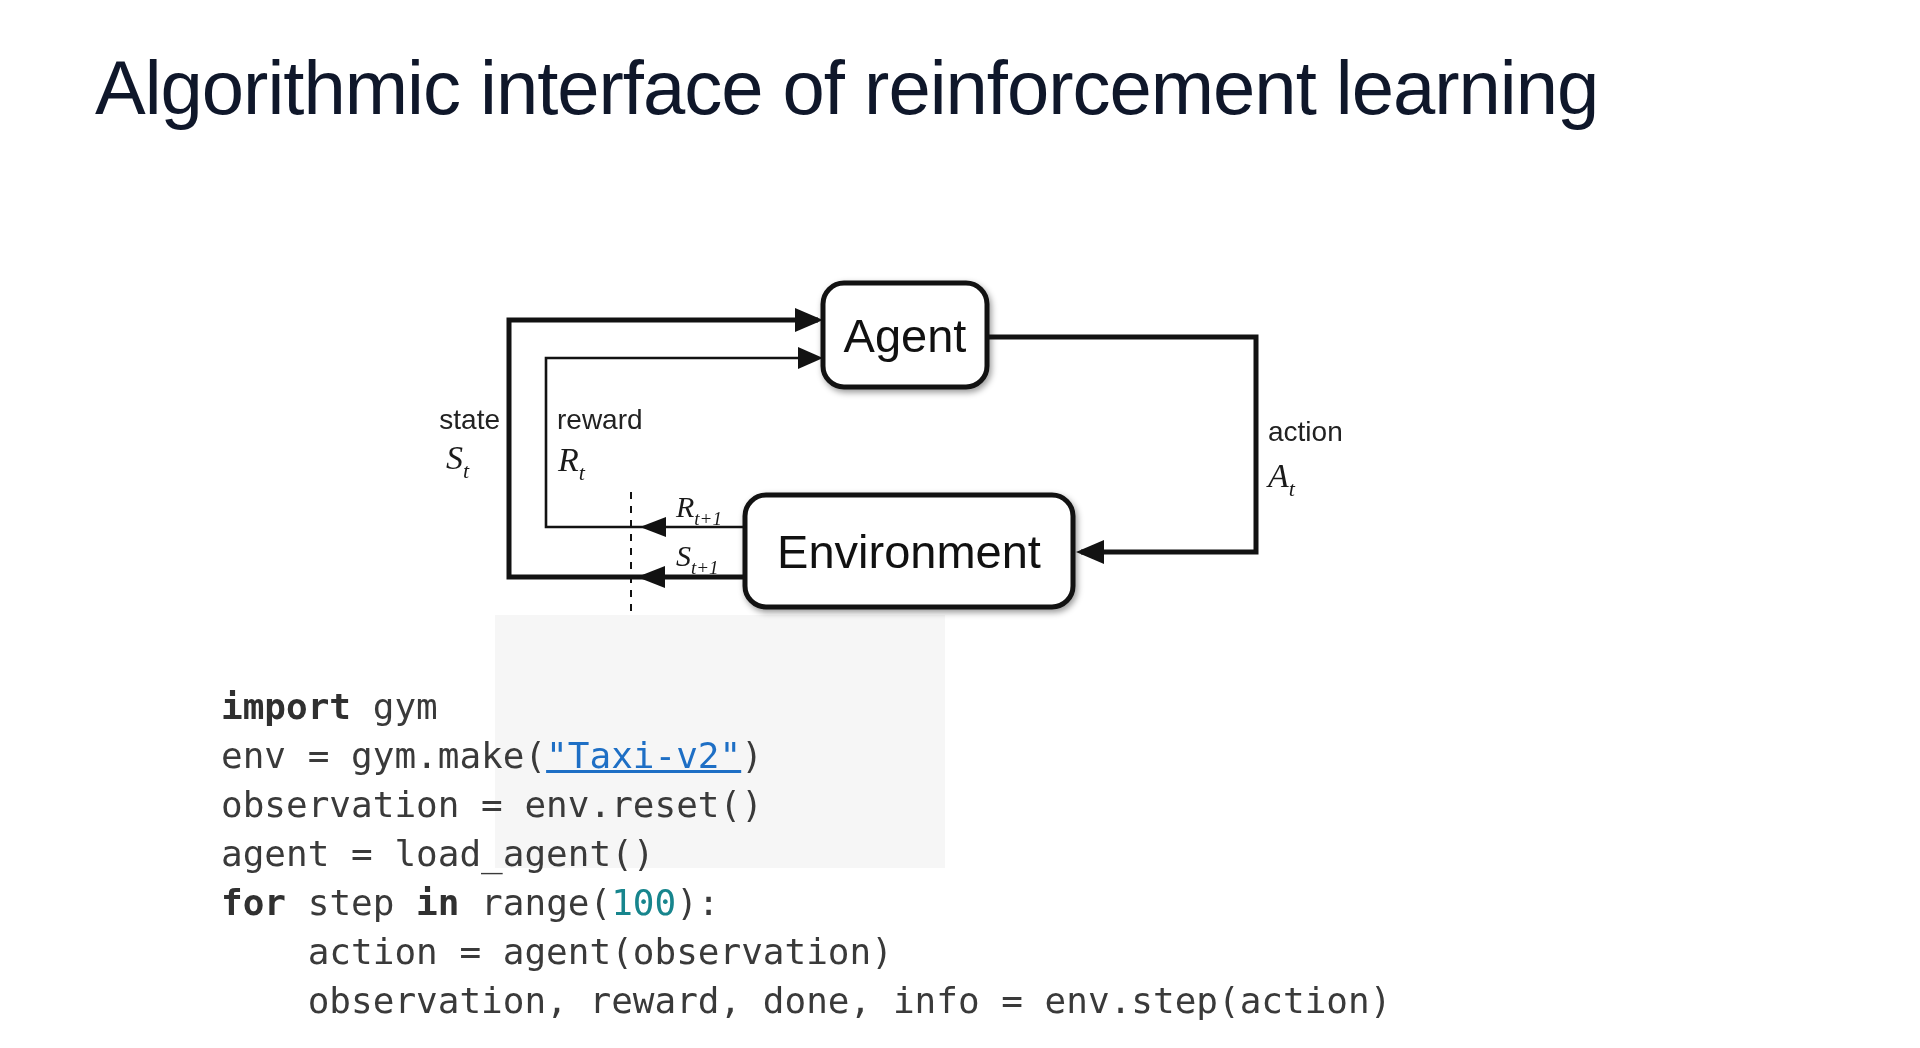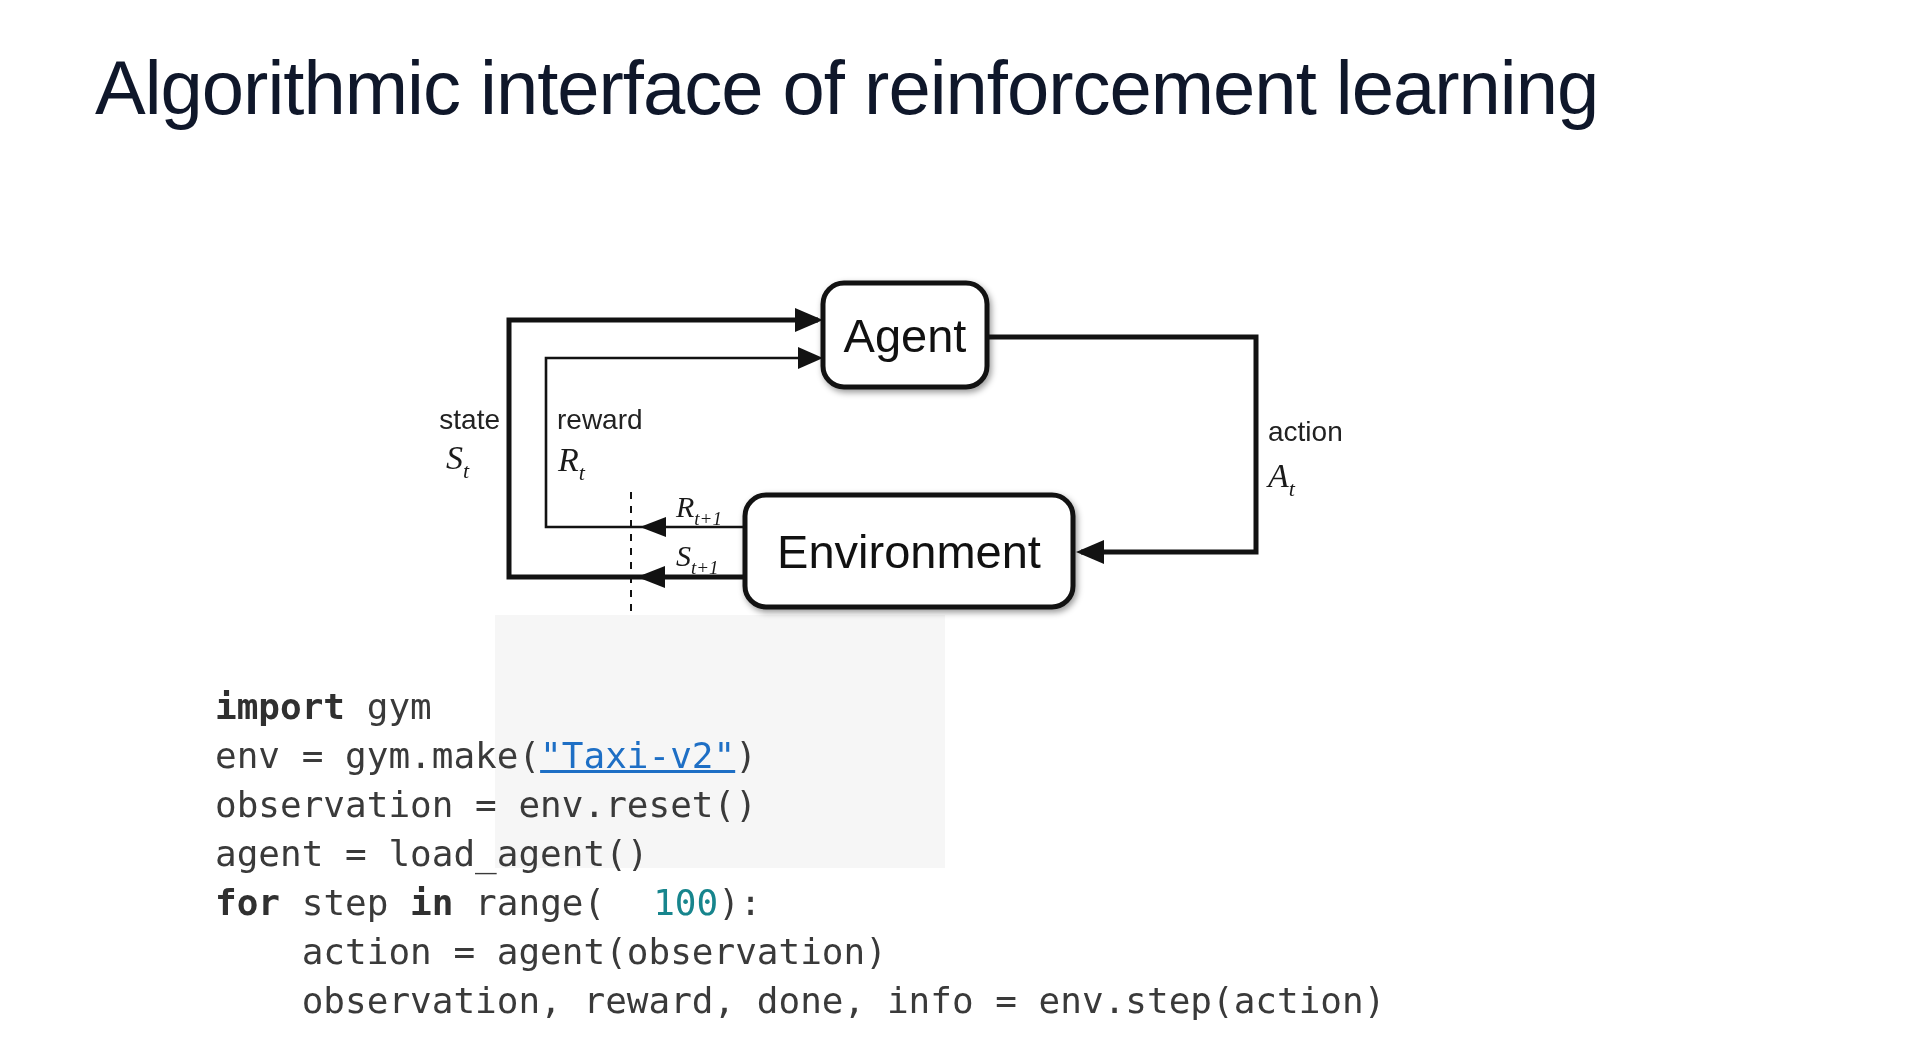--- a/index.html
+++ b/index.html
@@ -27,30 +27,30 @@
   .dashed{stroke:#121212;stroke-width:2px;stroke-dasharray:7 7;fill:none;}
   .boxlabel{font-family:"Liberation Sans",sans-serif;fill:#111111;
             font-size:47px;text-anchor:middle;}
   .sidelabel{font-family:"Liberation Sans",sans-serif;fill:#222222;font-size:28px;}
   .math{font-family:"Liberation Serif",serif;font-style:italic;fill:#1a1a1a;font-size:34px;}
   .math .sub{font-size:22px;}
   .mathsmall{font-family:"Liberation Serif",serif;font-style:italic;fill:#1a1a1a;font-size:30px;}
   .mathsmall .sub{font-size:19px;}
 
   .code{
-    position:absolute;left:215px;top:682px;
+    position:absolute;left:221px;top:682px;
     font-family:"DejaVu Sans Mono","Liberation Mono",monospace;
     font-size:36px;line-height:49px;color:var(--code-text,#3a3a3a);
     white-space:pre;
   }
   .code-line{height:49px;}
   .tok-pl{color:var(--code-text,#3a3a3a);}
   .tok-kw{color:var(--kw,#303030);font-weight:bold;}
   .tok-str{color:var(--str,#1e6fc5);text-decoration:underline;}
-  .tok-num{color:var(--num,#17858d);margin-left:48px;}
+  .tok-num{color:var(--num,#17858d);}
 </style>
 </head>
 <body>
 
 <div class="title">Algorithmic interface of reinforcement learning</div>
 
 <div class="code-wash"></div>
 
 <svg class="diagram" width="1920" height="1048" viewBox="0 0 1920 1048">
 

